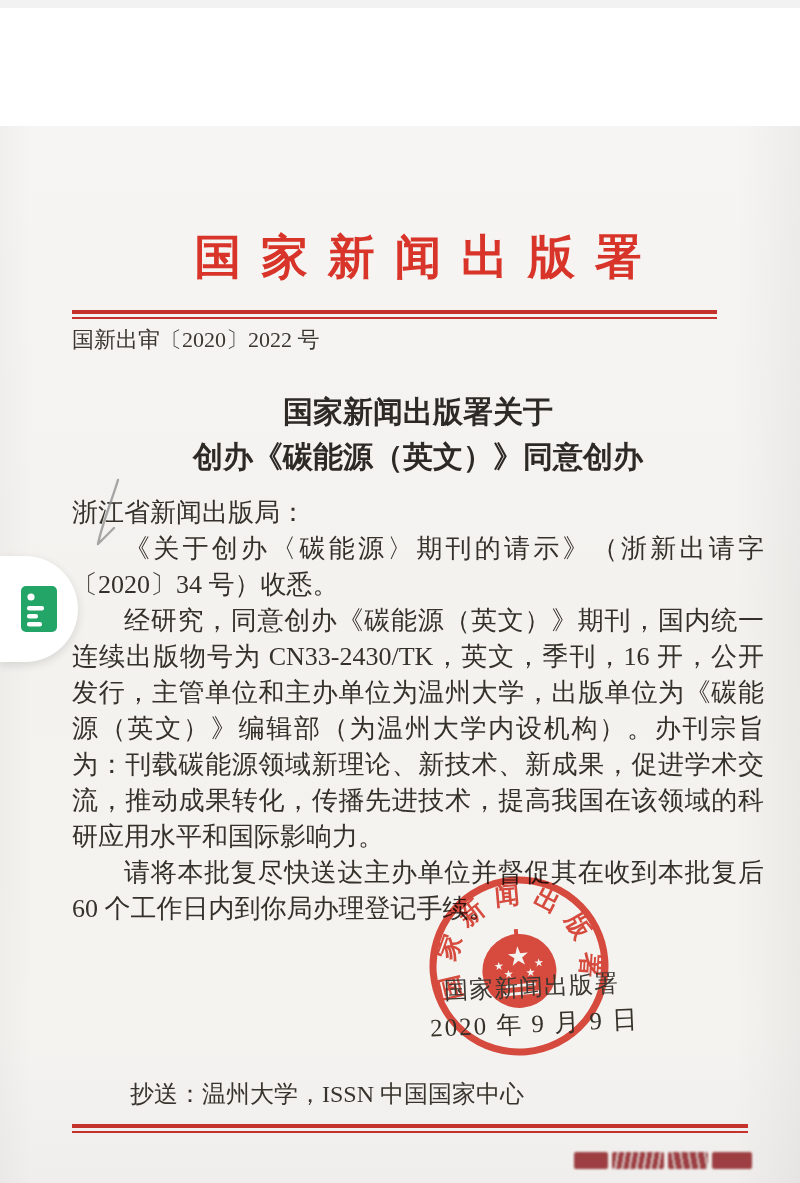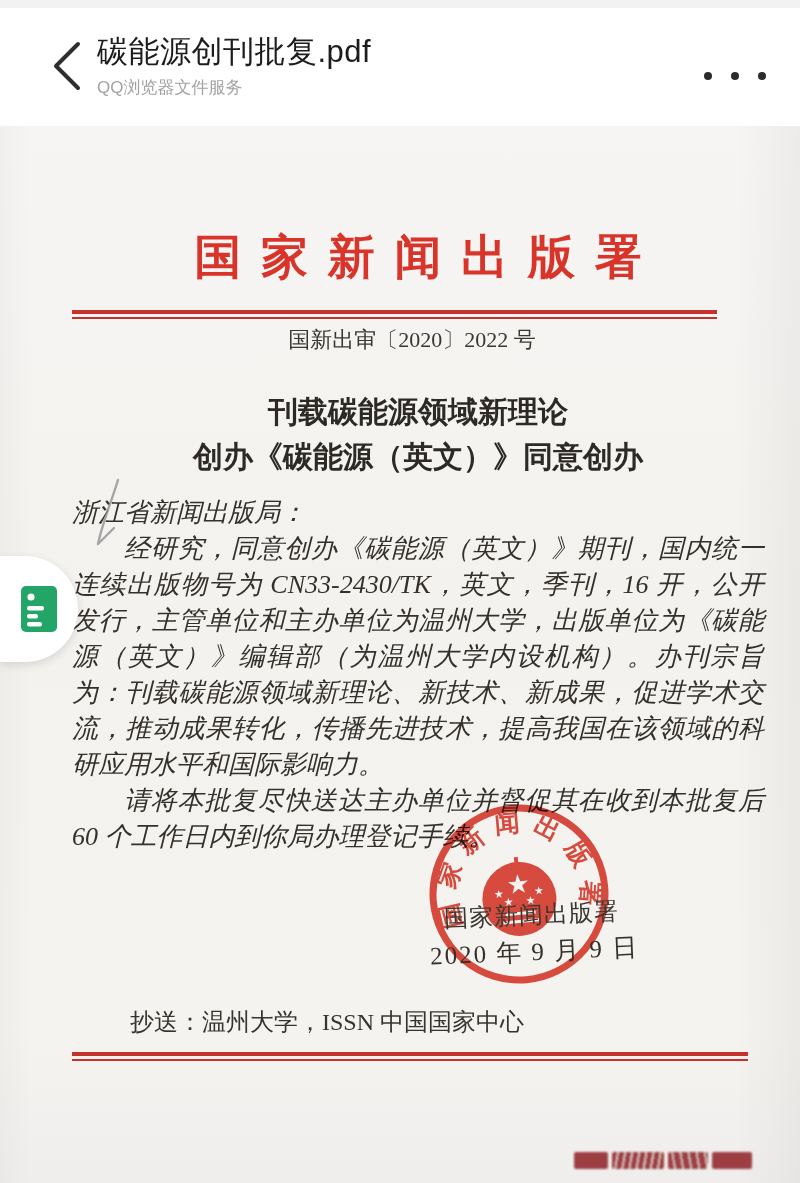--- a/index.html
+++ b/index.html
@@ -23,24 +23,24 @@
     background:
       linear-gradient(90deg,rgba(0,0,0,.025) 0,rgba(0,0,0,0) 4%,rgba(0,0,0,0) 92%,rgba(0,0,0,.04) 100%),
       linear-gradient(180deg,#f6f5f3 0%,#f3f2ef 45%,#f4f3f0 86%,#efeeec 100%);
     font-family:"Liberation Serif",serif;color:#333029;}
   .paper{position:relative;width:100%;height:100%;padding:0 36px 0 72px;box-sizing:border-box;}
 
   .agency{margin:0;padding-top:100px;text-align:center;color:#d8342a;
     font-size:47px;line-height:62px;font-weight:bold;letter-spacing:.42em;text-indent:.42em;}
   .rule-top{width:645px;height:3px;margin-top:22px;
     border-top:4px solid #c5322b;border-bottom:2px solid #c5322b;}
-  .doc-no{margin:6px 12px 0 0;text-align:center;font-size:22px;line-height:30px;color:#3a3630;}
+  .doc-no{margin:6px 12px 0 0;text-align:left;font-size:22px;line-height:30px;color:#3a3630;}
   .doc-title{margin-top:34px;text-align:center;font-size:30px;line-height:45px;
     font-weight:bold;color:#2d2a26;}
-  .body-text{margin-top:16px;font-size:26px;line-height:36px;text-align:justify;color:#35312a;font-style:italic;}
+  .body-text{margin-top:16px;font-size:26px;line-height:36px;text-align:justify;color:#35312a;}
   .body-text p{margin:0;text-indent:2em;}
   .body-text p.addressee{text-indent:0;}
 
   .sign-area{position:relative;height:140px;}
   .seal{position:absolute;left:352px;top:-56px;width:190px;height:190px;
     mix-blend-mode:multiply;opacity:.93;transform:rotate(-5deg);}
   .sig-name{position:absolute;left:372px;top:44px;font-size:24px;letter-spacing:1px;
     color:#3b3731;transform:rotate(-2.5deg);white-space:nowrap;}
   .sig-date{position:absolute;left:358px;top:80px;font-size:25px;letter-spacing:2px;
     color:#353128;transform:rotate(-2.5deg);white-space:nowrap;}
@@ -65,49 +65,36 @@
     display:flex;align-items:center;}
   .fab svg{margin-left:20px;}
 </style>
 </head>
 <body>
 
 <div id="screen">
 
   <div class="statusbar"></div>
 
-  <div class="appbar">
-    <svg class="back" viewBox="0 0 34 52">
-      <polyline points="28,4 6,26 28,48" fill="none" stroke="#2e2e2e" stroke-width="4" stroke-linecap="round" stroke-linejoin="round"></polyline>
-    </svg>
-    <div class="titlewrap">
-      <div class="doc-filename">碳能源创刊批复.pdf</div>
-      <div class="doc-source">QQ浏览器文件服务</div>
-    </div>
-    <div class="more">
-        <i></i>
-        <i></i>
-        <i></i>
-      </div>
-  </div>
 
   <div class="doc">
     <div class="paper">
 
       <div class="agency">国家新闻出版署</div>
       <div class="rule-top"></div>
       <div class="doc-no">国新出审〔2020〕2022 号</div>
 
       <div class="doc-title">
-        <div>刊载碳能源领域新理论</div>
+        <div>国家新闻出版署关于</div>
         <div>创办《碳能源（英文）》同意创办</div>
       </div>
 
       <div class="body-text">
         <p class="addressee">浙江省新闻出版局：</p>
+        <p>《关于创办〈碳能源〉期刊的请示》（浙新出请字〔2020〕34 号）收悉。</p>
         <p>经研究，同意创办《碳能源（英文）》期刊，国内统一连续出版物号为 CN33-2430/TK，英文，季刊，16 开，公开发行，主管单位和主办单位为温州大学，出版单位为《碳能源（英文）》编辑部（为温州大学内设机构）。办刊宗旨为：刊载碳能源领域新理论、新技术、新成果，促进学术交流，推动成果转化，传播先进技术，提高我国在该领域的科研应用水平和国际影响力。</p>
         <p>请将本批复尽快送达主办单位并督促其在收到本批复后 60 个工作日内到你局办理登记手续。</p>
       </div>
 
       <div class="sign-area">
         <svg class="seal" viewBox="0 0 190 190">
           <circle cx="95" cy="95" r="86" fill="none" stroke="#de4033" stroke-width="7"></circle>
           <path id="sealArc" d="M 40.5 126.5 A 63 63 0 1 1 149.5 126.5" fill="none"></path>
           <text font-size="25" font-weight="bold" fill="#de4033" letter-spacing="11" font-family="Liberation Serif,serif">
             <textPath href="#sealArc" startOffset="50%" text-anchor="middle">国家新闻出版署</textPath>

